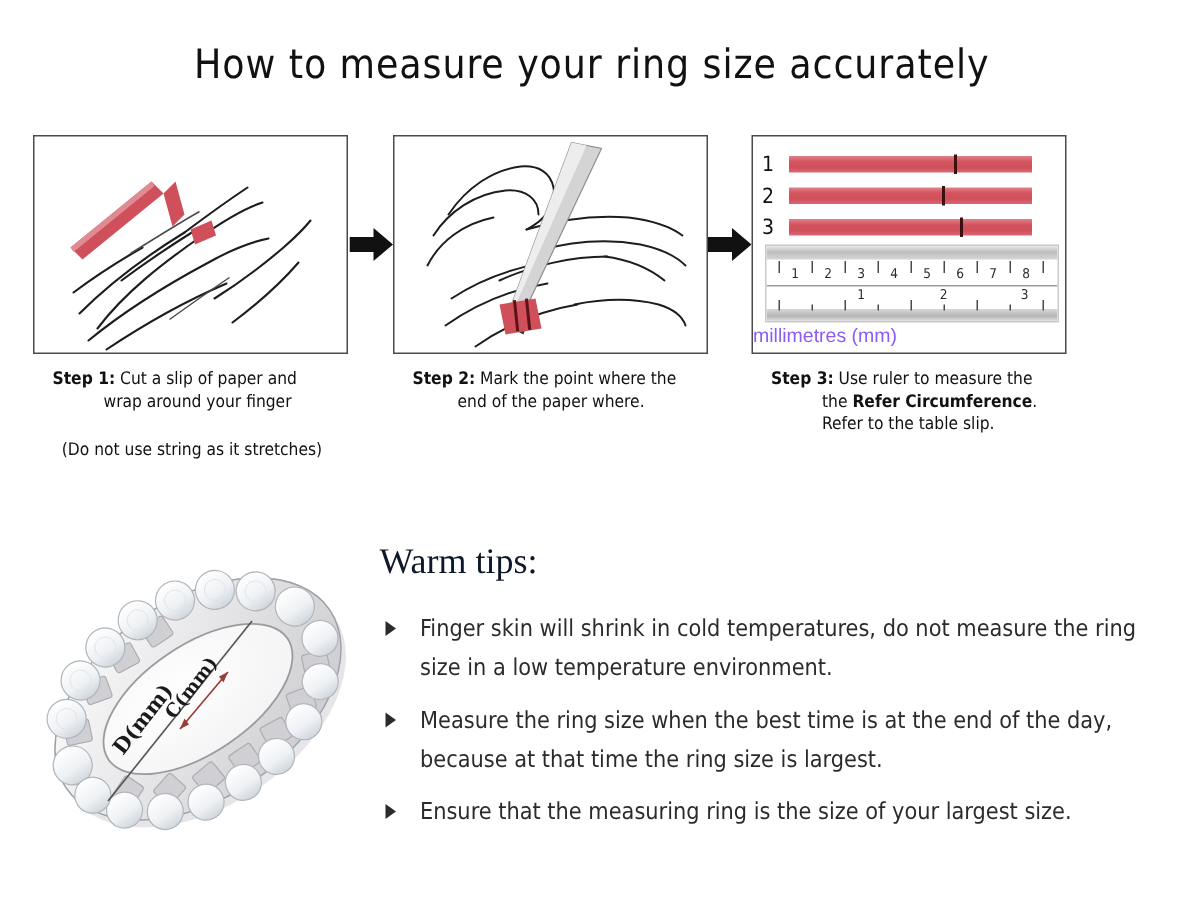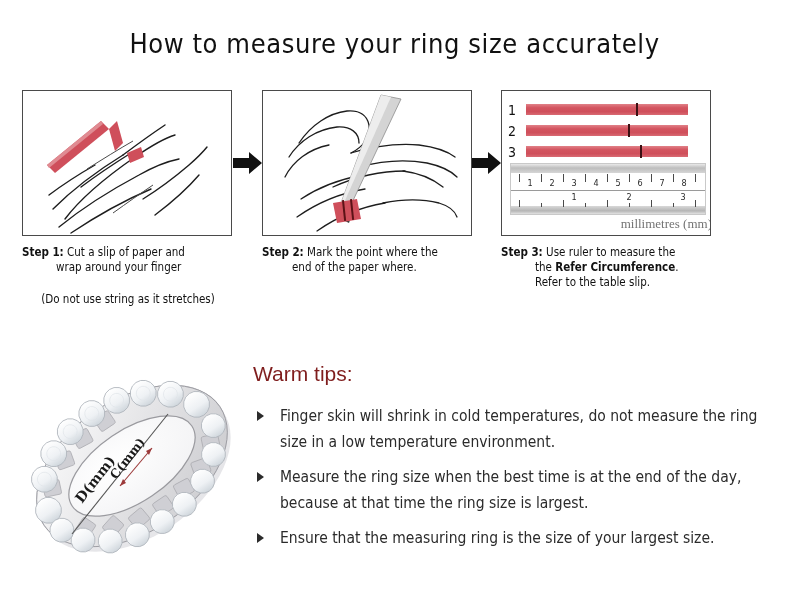--- a/index.html
+++ b/index.html
@@ -66,20 +66,21 @@
   }
   .arrow-between.a1 { left: 233px; }
   .arrow-between.a2 { left: 472px; }
 
   .step-caption {
     margin-top: 9px;
     font-family: "DejaVu Sans Condensed", "Liberation Sans Narrow", "Liberation Sans", sans-serif;
     font-size: 11.5px;
     line-height: 15px;
     color: #111111;
+    margin-left: 13px;
   }
   .step-caption .lead { font-weight: 700; }
   .step-caption .ind { display: block; padding-left: 34px; }
   .step-caption .ind.wide { padding-left: 30px; }
   .step-caption b { font-weight: 700; }
 
   .step-note {
     margin-top: 17px;
     font-family: "DejaVu Sans Condensed", "Liberation Sans Narrow", "Liberation Sans", sans-serif;
     font-size: 11.5px;
@@ -164,47 +165,47 @@
     font-size: 9px;
     color: #2a2a2a;
     transform: translateX(-50%);
   }
 
   .mm-label {
     position: absolute;
     left: 0;
     top: 125px;
     width: 210px;
-    text-align: right;
-    font-family: Liberation Serif, serif;
+    text-align: left;
+    font-family: Liberation Sans, sans-serif;
     font-size: 13px;
-    color: #737373;
+    color: #8b5cf6;
   }
 
   
   #ring-figure {
     position: absolute;
     left: 16px;
     top: 352px;
     width: 232px;
     height: 228px;
   }
 
   
   #tips {
     position: absolute;
     left: 253px;
     top: 362px;
     width: 520px;
   }
   #tips-heading {
-    font-family: Liberation Sans, sans-serif;
-    font-size: 21px;
+    font-family: Liberation Serif, serif;
+    font-size: 24px;
     font-weight: 400;
-    color: #7f1d1d;
+    color: #0f172a;
     margin: 0 0 17px 0;
   }
   .tip {
     position: relative;
     padding-left: 27px;
     margin-bottom: 9px;
     font-family: "DejaVu Sans Condensed", "Liberation Sans Narrow", "Liberation Sans", sans-serif;
     font-size: 15.5px;
     line-height: 26px;
     color: #2b2b2b;

